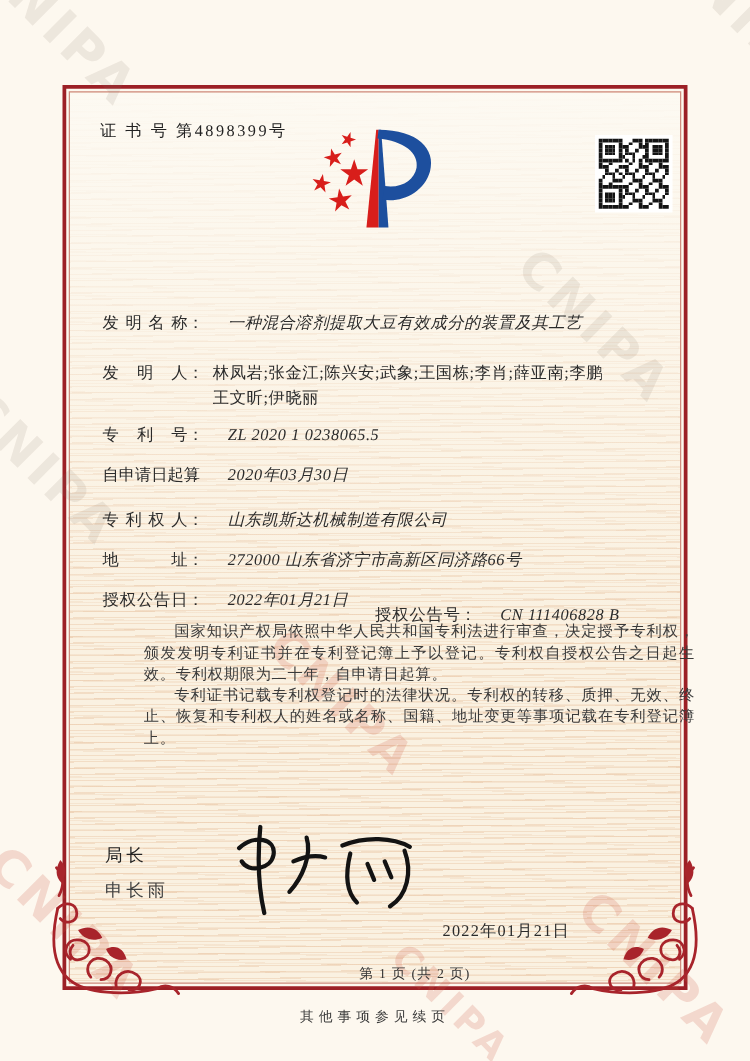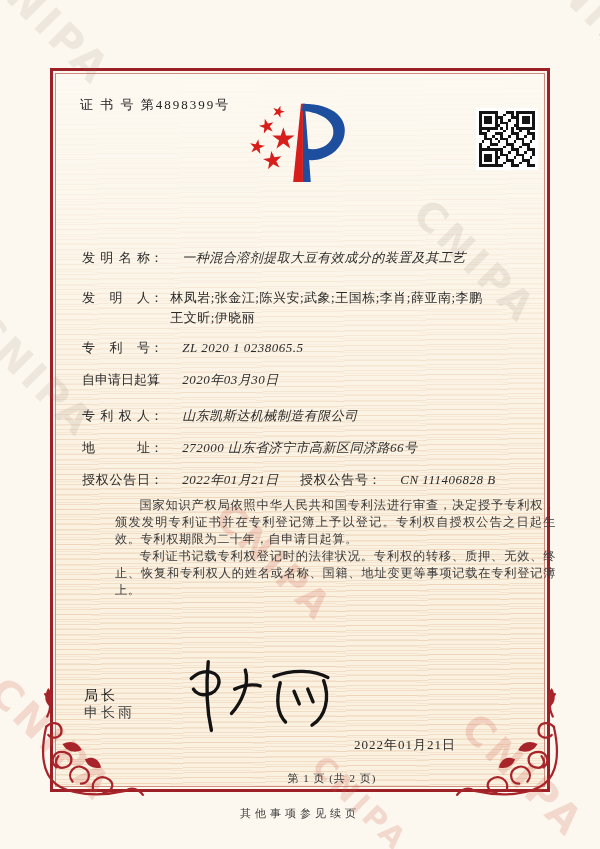--- a/index.html
+++ b/index.html
@@ -39,25 +39,25 @@
   #qr-grid{display:grid;width:100%;height:100%;grid-template-columns:repeat(21,1fr);grid-template-rows:repeat(21,1fr);}
   #qr-grid .on{background:#141414;}
   #title{left:0;top:186px;width:600px;text-align:center;font-size:30px;font-weight:bold;
          letter-spacing:18px;text-indent:18px;color:#141414;}
   #fields{left:82px;top:248px;width:440px;font-size:13px;}
   .frow{position:absolute;left:0;width:440px;line-height:20px;white-space:nowrap;}
   .flabel{display:inline-block;width:68px;text-align:justify;text-align-last:justify;vertical-align:top;}
   .fcolon{display:inline-block;vertical-align:top;}
   .fvalue{display:inline-block;margin-left:16px;vertical-align:top;letter-spacing:0.5px;font-style:italic;}
   .fvalue-block{display:inline-block;margin-left:4px;vertical-align:top;letter-spacing:0.5px;white-space:normal;width:360px;}
-  .g2{position:absolute;left:218px;top:0;white-space:nowrap;}
+  .g2{position:absolute;left:218px;top:12px;white-space:nowrap;}
   #paragraphs{left:80px;top:497px;width:441px;font-size:12.2px;line-height:17px;
               text-align:justify;letter-spacing:0.6px;color:#3a3a3a;margin-left:35px;}
   #paragraphs p{margin:0;text-indent:2em;}
-  #signer-title{left:84px;top:676px;font-size:14px;letter-spacing:3px;color:#222;margin-top:11px;}
+  #signer-title{left:84px;top:676px;font-size:14px;letter-spacing:3px;color:#222;}
   #signer-name{left:84px;top:704px;font-size:14px;letter-spacing:3px;color:#404040;}
   #signature{left:168px;top:656px;width:180px;height:80px;}
   #issue-date{left:320px;top:736px;width:170px;text-align:center;font-size:13px;letter-spacing:1px;}
   #page-info{left:0;top:771px;width:600px;text-align:center;font-size:11px;letter-spacing:1px;color:#333;padding-left:32px;}
   #footer-note{left:0;top:806px;width:600px;text-align:center;font-size:11px;letter-spacing:4px;color:#3a3a3a;}
   .corner{position:absolute;width:112px;height:112px;z-index:4;pointer-events:none;}
   #corner-bl{left:36px;top:688px;}
   #corner-br{left:452px;top:688px;transform:scaleX(-1);}
 </style>
 </head>

